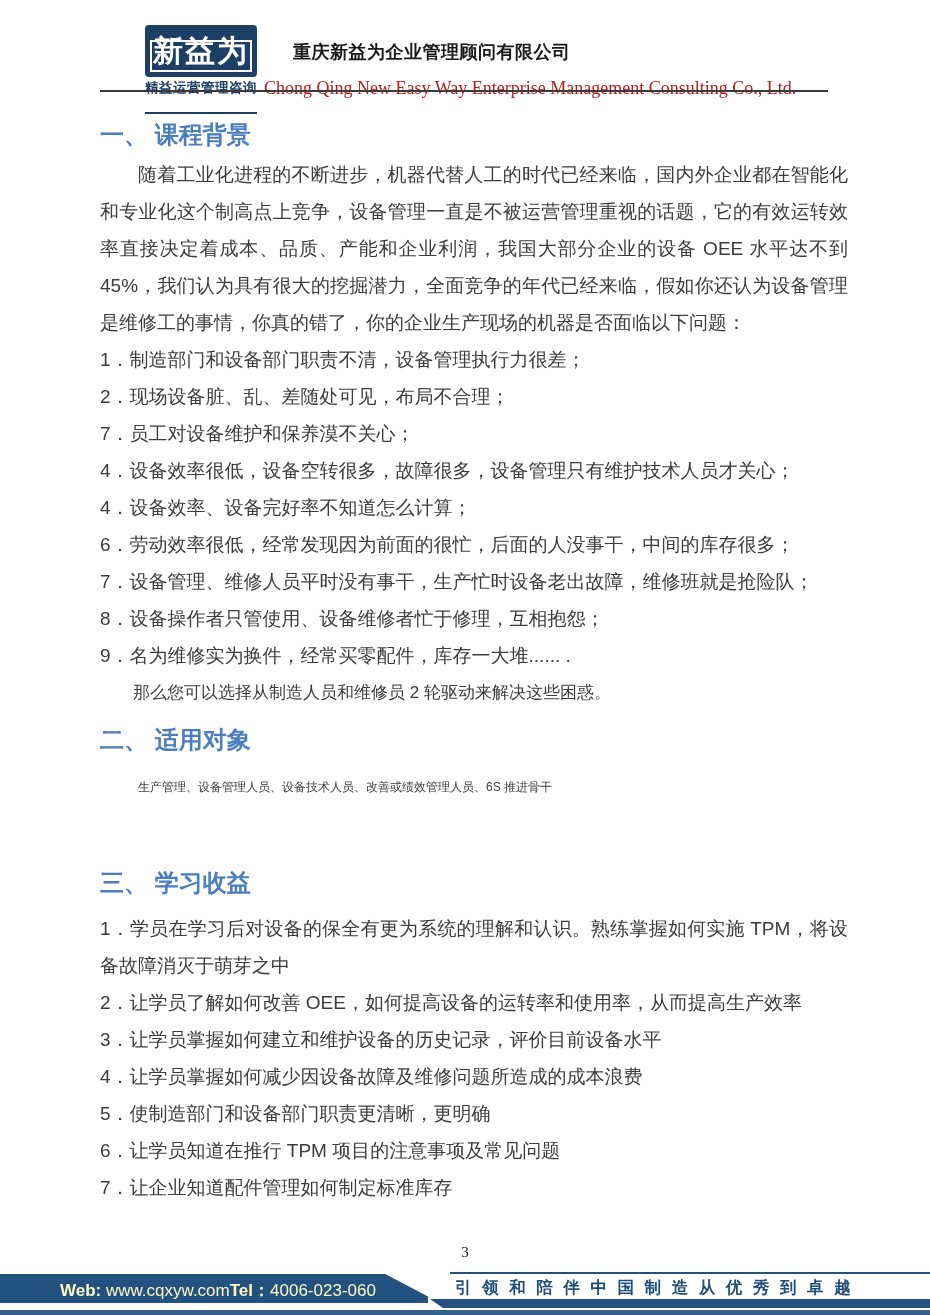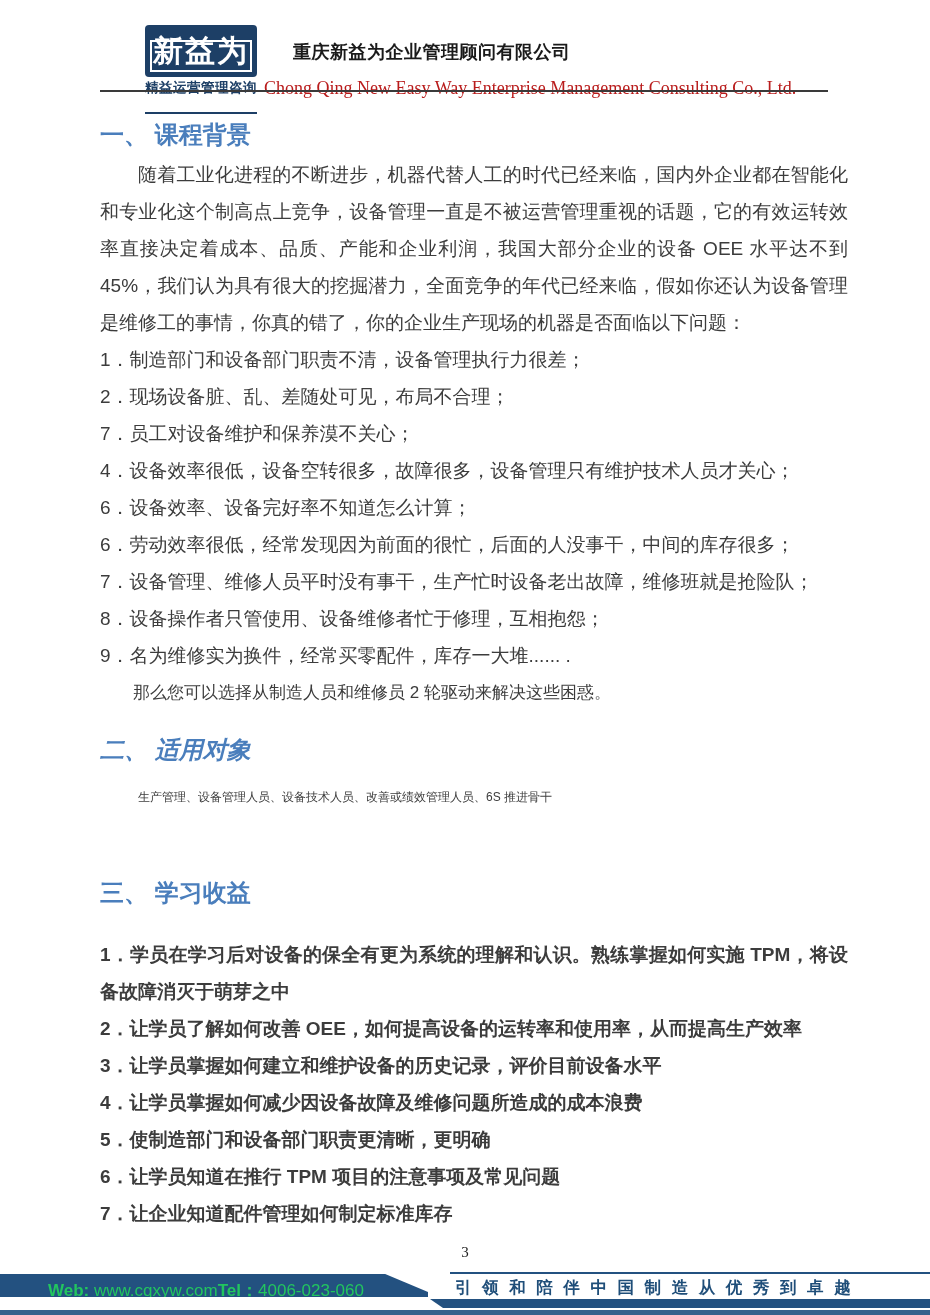--- a/index.html
+++ b/index.html
@@ -55,42 +55,42 @@
   .header-rule{
     position:absolute;left:100px;top:90px;width:728px;height:0;
     border-top:2px solid #3a3a3a;
   }
   
   .content{position:absolute;left:100px;top:120px;width:748px;}
   .sec-title{
     color:var(--heading-blue);font-size:24px;font-weight:bold;
     line-height:30px;
   }
-  .sec-title.s2{margin-top:24px;font-style:italic;}
+  .sec-title.s2{margin-top:14px;}
   .sec-title.s3{margin-top:62px;}
   .para{
     margin-top:6px;font-size:19px;line-height:37px;
     text-align:justify;text-indent:38px;
   }
   .list-item{font-size:19px;line-height:37px;text-align:justify;}
   .closing{font-size:17px;line-height:37px;padding-left:33px;}
   .audience{margin-top:14px;font-size:12px;line-height:37px;padding-left:38px;}
-  .benefits{margin-top:28px;font-weight:bold;}
+  .benefits{margin-top:12px;}
   
   .page-number{
     position:absolute;left:0;top:1244px;width:100%;
     text-align:center;font-family:"Liberation Serif","DejaVu Serif",serif;
     font-size:15px;color:#222222;
   }
   .footer-left{
-    position:absolute;left:0;top:1274px;width:428px;height:23px;
+    position:absolute;left:0;top:1274px;width:428px;height:29px;
     background:var(--footer-navy);
     clip-path:polygon(0 0,90% 0,100% 78%,100% 100%,0 100%);
-    color:#22c55e;font-size:17px;line-height:33px;
-    padding-left:48px;white-space:nowrap;
+    color:#fef9c3;font-size:17px;line-height:33px;
+    padding-left:60px;white-space:nowrap;
   }
   .footer-left b{font-weight:bold;}
   .footer-topline{
     position:absolute;left:450px;top:1272px;right:0;height:2px;
     background:var(--footer-navy);
   }
   .slogan{
     position:absolute;left:455px;top:1276px;width:460px;
     color:var(--navy);font-weight:bold;font-size:16.5px;
     letter-spacing:3px;white-space:nowrap;line-height:22px;
@@ -122,21 +122,21 @@
   <div class="header-rule"></div>
 
   <div class="content">
 
     <div class="sec-title">一、 课程背景</div>
     <div class="para">随着工业化进程的不断进步，机器代替人工的时代已经来临，国内外企业都在智能化和专业化这个制高点上竞争，设备管理一直是不被运营管理重视的话题，它的有效运转效率直接决定着成本、品质、产能和企业利润，我国大部分企业的设备 OEE 水平达不到 45%，我们认为具有很大的挖掘潜力，全面竞争的年代已经来临，假如你还认为设备管理是维修工的事情，你真的错了，你的企业生产现场的机器是否面临以下问题：</div>
     <div class="list-item">1．制造部门和设备部门职责不清，设备管理执行力很差；</div>
     <div class="list-item">2．现场设备脏、乱、差随处可见，布局不合理；</div>
     <div class="list-item">7．员工对设备维护和保养漠不关心；</div>
     <div class="list-item">4．设备效率很低，设备空转很多，故障很多，设备管理只有维护技术人员才关心；</div>
-    <div class="list-item">6．设备效率、设备完好率不知道怎么计算；</div>
+    <div class="list-item">4．设备效率、设备完好率不知道怎么计算；</div>
     <div class="list-item">6．劳动效率很低，经常发现因为前面的很忙，后面的人没事干，中间的库存很多；</div>
     <div class="list-item">7．设备管理、维修人员平时没有事干，生产忙时设备老出故障，维修班就是抢险队；</div>
     <div class="list-item">8．设备操作者只管使用、设备维修者忙于修理，互相抱怨；</div>
     <div class="list-item">9．名为维修实为换件，经常买零配件，库存一大堆...... .</div>
     <div class="closing">那么您可以选择从制造人员和维修员 2 轮驱动来解决这些困惑。</div>
 
     <div class="sec-title s2">二、 适用对象</div>
     <div class="audience">生产管理、设备管理人员、设备技术人员、改善或绩效管理人员、6S 推进骨干</div>
 
     <div class="sec-title s3">三、 学习收益</div>

